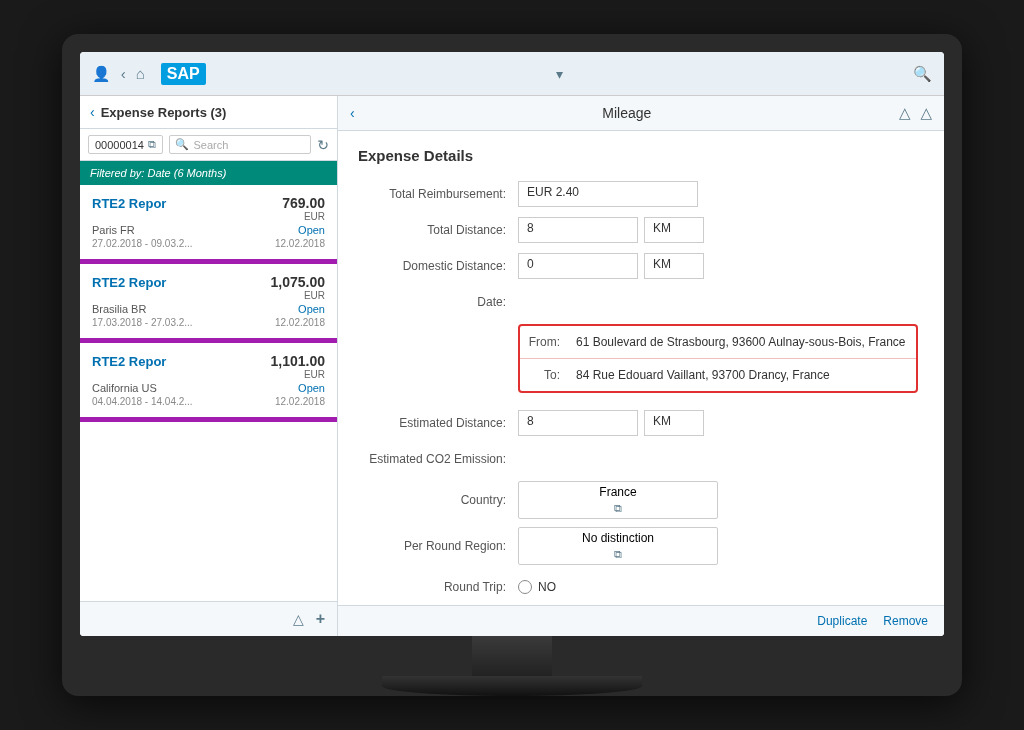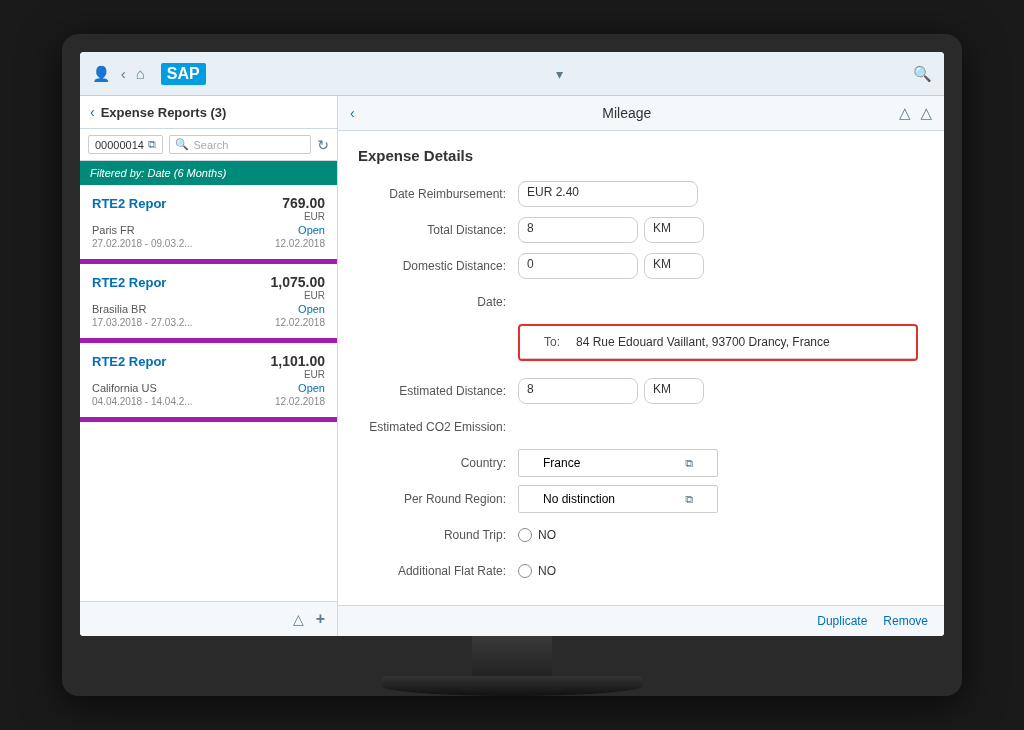--- a/index.html
+++ b/index.html
@@ -281,21 +281,21 @@
       color: #555;
       font-size: 12px;
     }
     .form-value {
       display: flex;
       align-items: center;
       gap: 6px;
     }
     .form-input {
       border: 1px solid #ccc;
-      border-radius: 8px;
+      border-radius: 0;
       padding: 3px 8px;
       font-size: 12px;
       color: #333;
       min-width: 120px;
       height: 26px;
     }
     .form-input.medium { min-width: 180px; }
     .unit-label {
       font-size: 12px;
       color: #333;
@@ -342,25 +342,26 @@
       background: #fff;
       height: 26px;
     }
 
     .dropdown-input {
       min-width: 200px;
       border: 1px solid #ccc;
       border-radius: 2px;
       padding: 3px 24px;
       font-size: 12px;
-      height: 28px;
+      height: 38px;
       display: flex;
       align-items: center;
       justify-content: space-between;
       cursor: pointer;
+      flex-direction: column;
     }
     .dropdown-arrow {
       color: #5a7a8a;
       font-size: 11px;
     }
 
     .radio-group {
       display: flex;
       align-items: center;
       gap: 6px;
@@ -500,21 +501,21 @@
           <div class="right-icons">
             <span>△</span>
             <span>△</span>
           </div>
         </div>
 
         <div class="expense-details">
           <div class="details-title">Expense Details</div>
 
           <div class="form-row">
-            <span class="form-label">Date Reimbursement:</span>
+            <span class="form-label">Total Reimbursement:</span>
             <div class="form-value">
               <div class="form-input medium">
                 <span>EUR 2.40</span>
               </div>
             </div>
           </div>
 
           <div class="form-row">
             <span class="form-label">Total Distance:</span>
             <div class="form-value">
@@ -538,20 +539,24 @@
               </div>
             </div>
           </div>
 
           <div class="form-row">
             <span class="form-label">Date:</span>
           </div>
 
           <div class="form-row" style="align-items:flex-start;">
             <div class="from-to-group" style="display:flex;flex-direction:column;margin-left:160px;min-width:400px;border:2px solid #e03030;border-radius:4px;">
+              <div class="from-to-row" style="display:flex;align-items:center;border-bottom:1px solid #f0c0c0;padding:3px 0;">
+                <span style="width:50px;min-width:50px;text-align:right;padding-right:10px;font-size:12px;color:#555;">From:</span>
+                <input class="from-to-input" type="text" style="flex: 1 1 0%; border: none; outline: none; font-size: 12px; padding: 2px 6px;" value="61 Boulevard de Strasbourg, 93600 Aulnay-sous-Bois, France" readonly="">
+              </div>
               <div class="from-to-row" style="display:flex;align-items:center;padding:3px 0;">
                 <span style="width:50px;min-width:50px;text-align:right;padding-right:10px;font-size:12px;color:#555;">To:</span>
                 <input class="from-to-input" type="text" style="flex: 1 1 0%; border: none; outline: none; font-size: 12px; padding: 2px 6px;" value="84 Rue Edouard Vaillant, 93700 Drancy, France" readonly="">
               </div>
             </div>
           </div>
 
           <div class="form-row">
             <span class="form-label">Estimated Distance:</span>
             <div class="form-value">

